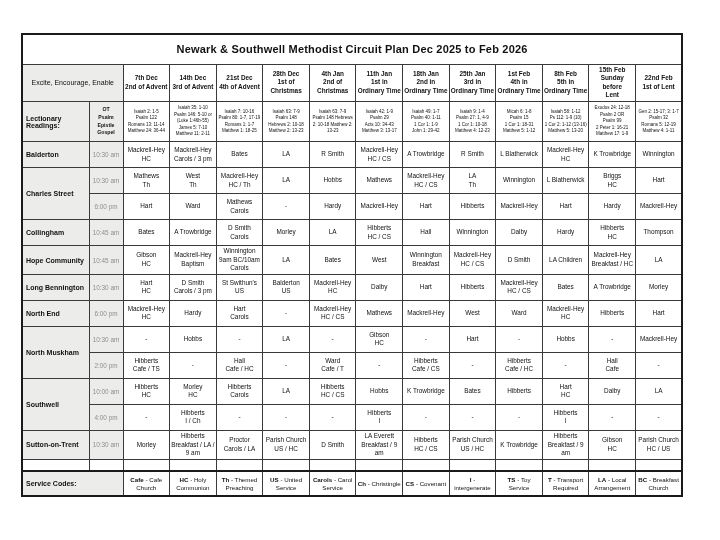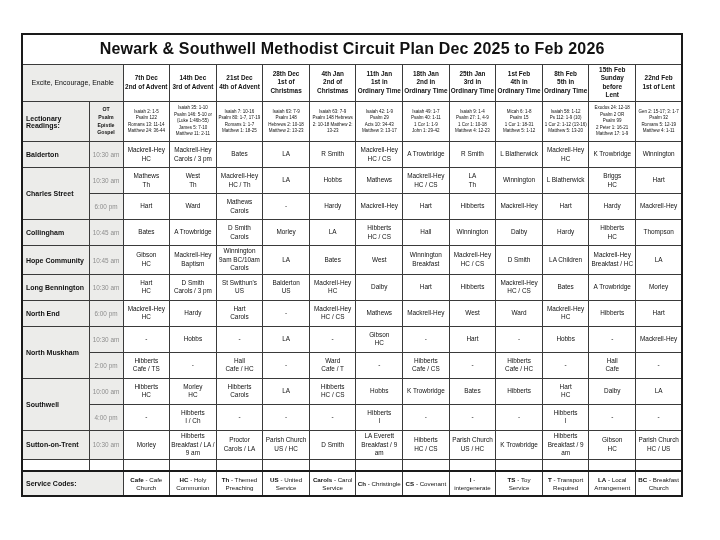--- a/index.html
+++ b/index.html
@@ -5,21 +5,21 @@
   * { margin:0; padding:0; box-sizing:border-box; }
   html,body { background:#fff; }
   body { width:720px; height:540px; font-family:"Liberation Sans", sans-serif; color:#111; }
   .page { position:relative; width:720px; height:540px; background:#fff; overflow:hidden; }
   table.plan {
     position:absolute; left:21px; top:33px; width:661px;
     border-collapse:collapse; table-layout:fixed;
     border:2px solid #1a1a1a;
   }
   td, th { border:1px solid #3a3a3a; vertical-align:middle; text-align:center; overflow:hidden; }
-  .title-cell { height:30px; font-size:16px; font-weight:bold; background:#fff; letter-spacing:.2px; }
+  .title-cell { height:30px; font-size:11px; font-weight:bold; background:#fff; letter-spacing:.2px; }
   .motto-cell { background:#ececea; font-weight:normal; font-size:7px; height:32px; }
   .date-head { background:#fff; height:32px; padding:1px; }
   .date-line, .season-line { font-size:6.4px; font-weight:bold; line-height:1.35; }
   .lect-label { background:#ececea; font-size:7px; font-weight:bold; text-align:left; padding-left:3px; }
   .lect-key { background:#ececea; font-size:5.2px; font-weight:bold; white-space:pre-line; line-height:1.5; }
   .lect-cell { font-size:4.5px; line-height:1.45; white-space:pre-line; height:40px; padding:1px 0; font-weight:normal; }
   .church-cell { background:#ececea; font-size:7px; font-weight:bold; text-align:left; padding-left:3px; }
   .time-cell { background:#ececea; font-size:6.4px; color:#8e8e8e; font-weight:normal; height:26px; }
   .svc-cell { font-size:6.4px; line-height:1.35; white-space:pre-line; padding:1px; }
   .empty-row td { height:12px; background:#fff; }

